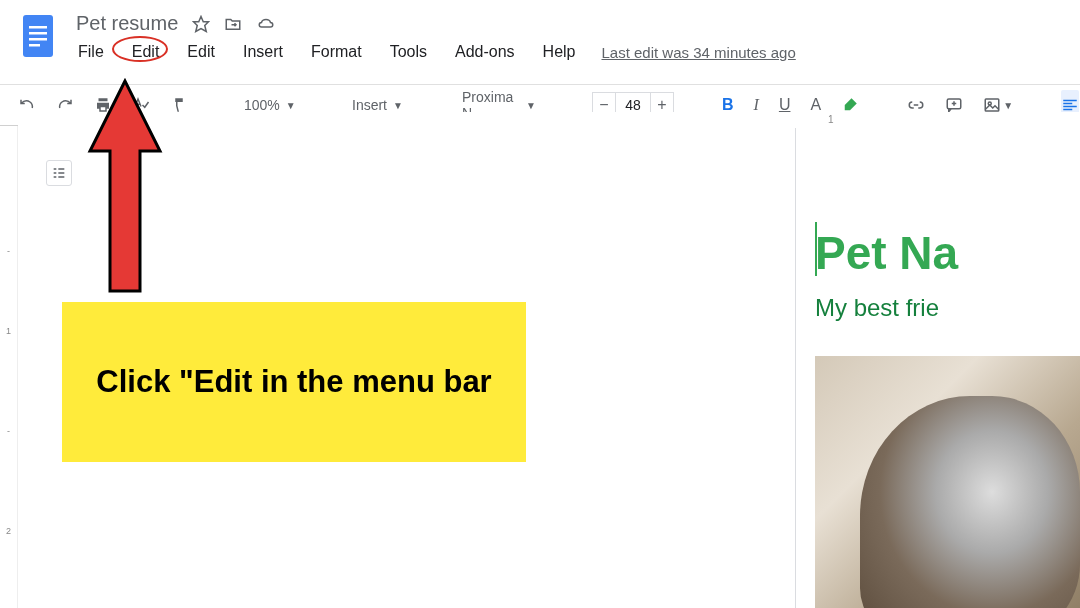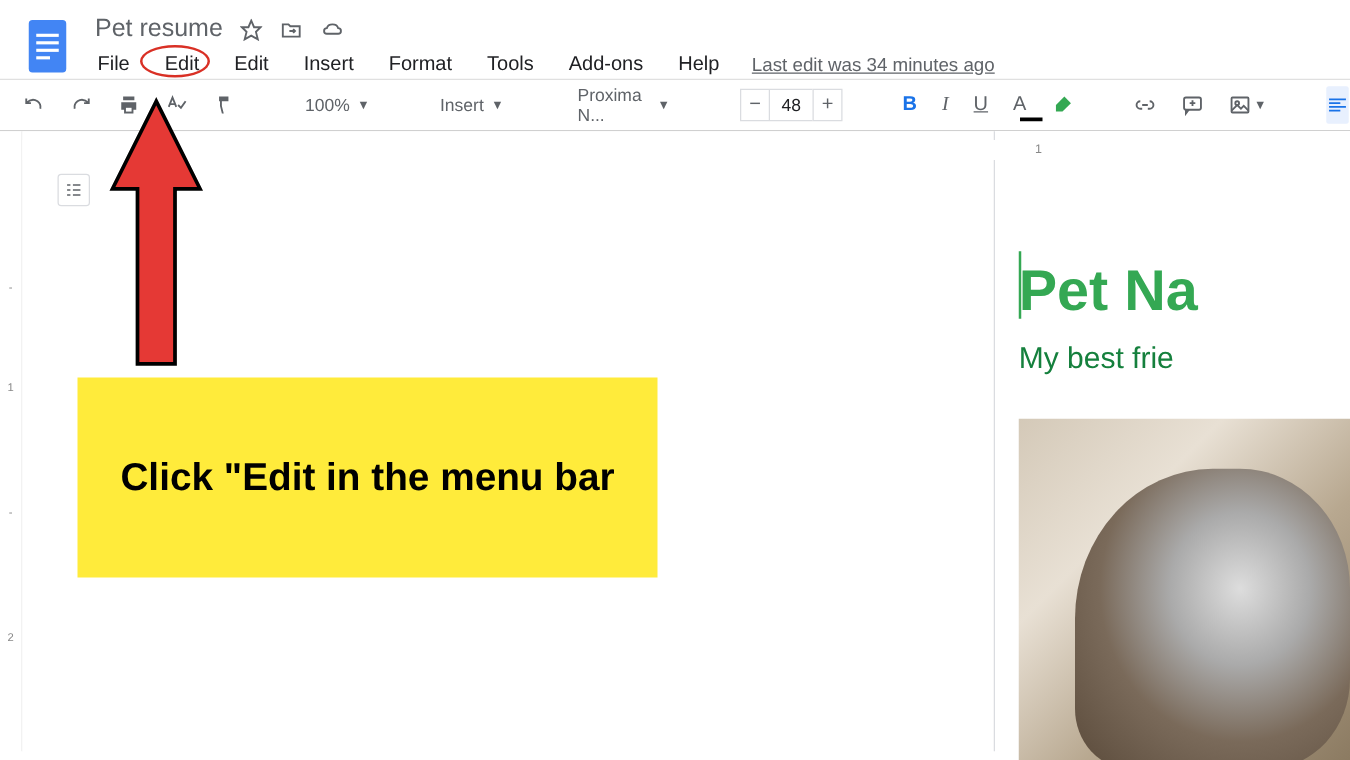--- a/index.html
+++ b/index.html
@@ -1,32 +1,32 @@
 <!DOCTYPE html>
 <html><head>
   <meta charset="utf-8">
   <style>
     * { margin: 0; padding: 0; box-sizing: border-box; }
     body { font-family: Arial, sans-serif; background: #fff; width: 1080px; height: 608px; overflow: hidden; position: relative; }
     
-    .title-bar { display: flex; align-items: flex-end; padding: 8px 18px 0 18px; gap: 18px; }
+    .title-bar { display: flex; align-items: center; padding: 8px 18px 0 18px; gap: 18px; }
     .docs-logo { width: 40px; height: 52px; display: flex; align-items: center; justify-content: center; }
     .docs-logo svg { width: 36px; height: 48px; }
     
     .title-area { display: flex; flex-direction: column; }
     .title-row { display: flex; align-items: center; gap: 14px; padding-top: 4px; }
     .doc-title { font-size: 20px; color: #5f6368; font-weight: 400; }
     .title-icon { color: #5f6368; cursor: pointer; display: flex; align-items: center; }
     
     .menu-bar { display: flex; gap: 24px; padding-top: 6px; font-size: 16px; color: #202124; align-items: center; }
     .menu-item { cursor: pointer; position: relative; padding: 2px 2px; }
     .edit-circle { border: 2px solid #d93025; border-radius: 50%; width: 56px; height: 26px; position: absolute; left: 112px; top: 36px; pointer-events: none; }
     .last-edit { color: #5f6368; text-decoration: underline; font-size: 15px; cursor: pointer; }
     
-    .toolbar { display: flex; align-items: center; padding: 6px 18px; border-top: 1px solid #e0e0e0; border-bottom: 1px solid #d0d0d0; gap: 20px; margin-top: 0; height: 42px; }
+    .toolbar { display: flex; align-items: center; padding: 6px 18px; border-top: 1px solid #e0e0e0; border-bottom: 1px solid #d0d0d0; gap: 20px; margin-top: 21px; height: 42px; }
     .tb-btn { width: 30px; height: 30px; display: flex; align-items: center; justify-content: center; color: #5f6368; cursor: pointer; border-radius: 2px; }
     .tb-sep { width: 1px; height: 22px; background: #dadce0; margin: 0 4px; }
     .tb-select { display: flex; align-items: center; gap: 6px; padding: 3px 8px; color: #5f6368; cursor: pointer; font-size: 14px; min-width: 60px; }
     .tb-chevron { font-size: 10px; color: #5f6368; }
     .font-select { min-width: 90px; }
     .style-select { min-width: 62px; }
     .size-box { display: flex; align-items: center; }
     .size-btn { width: 24px; height: 26px; border: 1px solid #dadce0; display: flex; align-items: center; justify-content: center; color: #5f6368; cursor: pointer; font-size: 16px; }
     .size-val { width: 34px; height: 26px; border-top: 1px solid #dadce0; border-bottom: 1px solid #dadce0; display: flex; align-items: center; justify-content: center; font-size: 14px; color: #202124; }
     .bold-btn { font-weight: bold; color: #1a73e8; }

